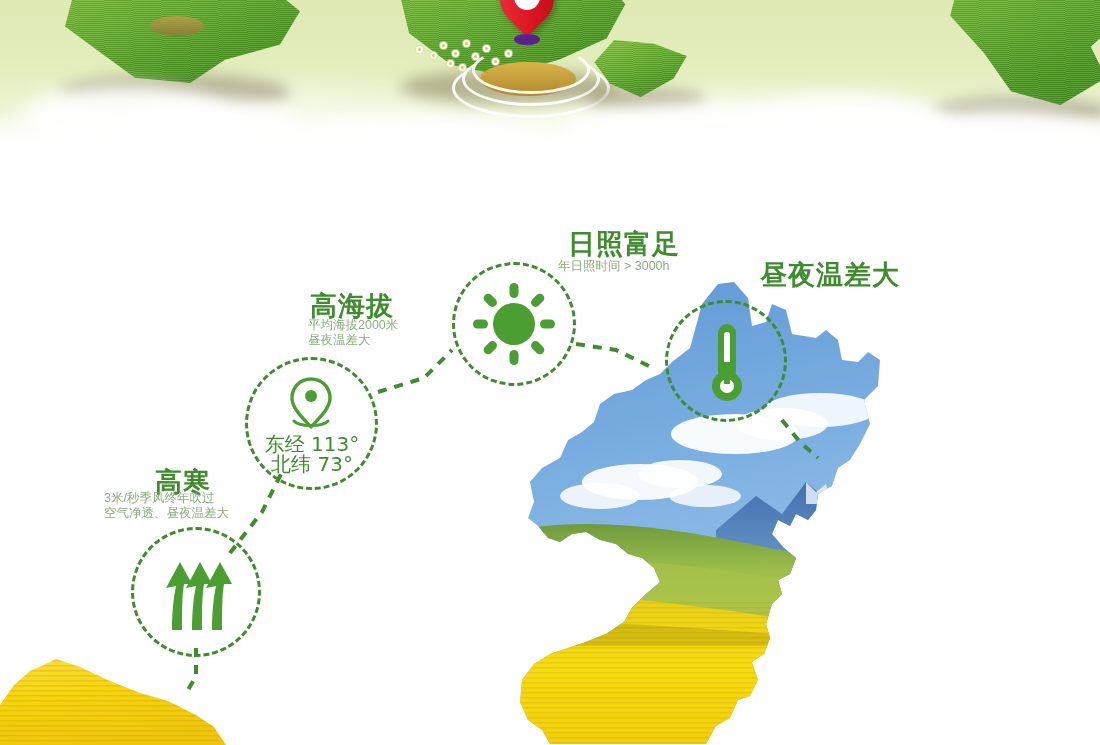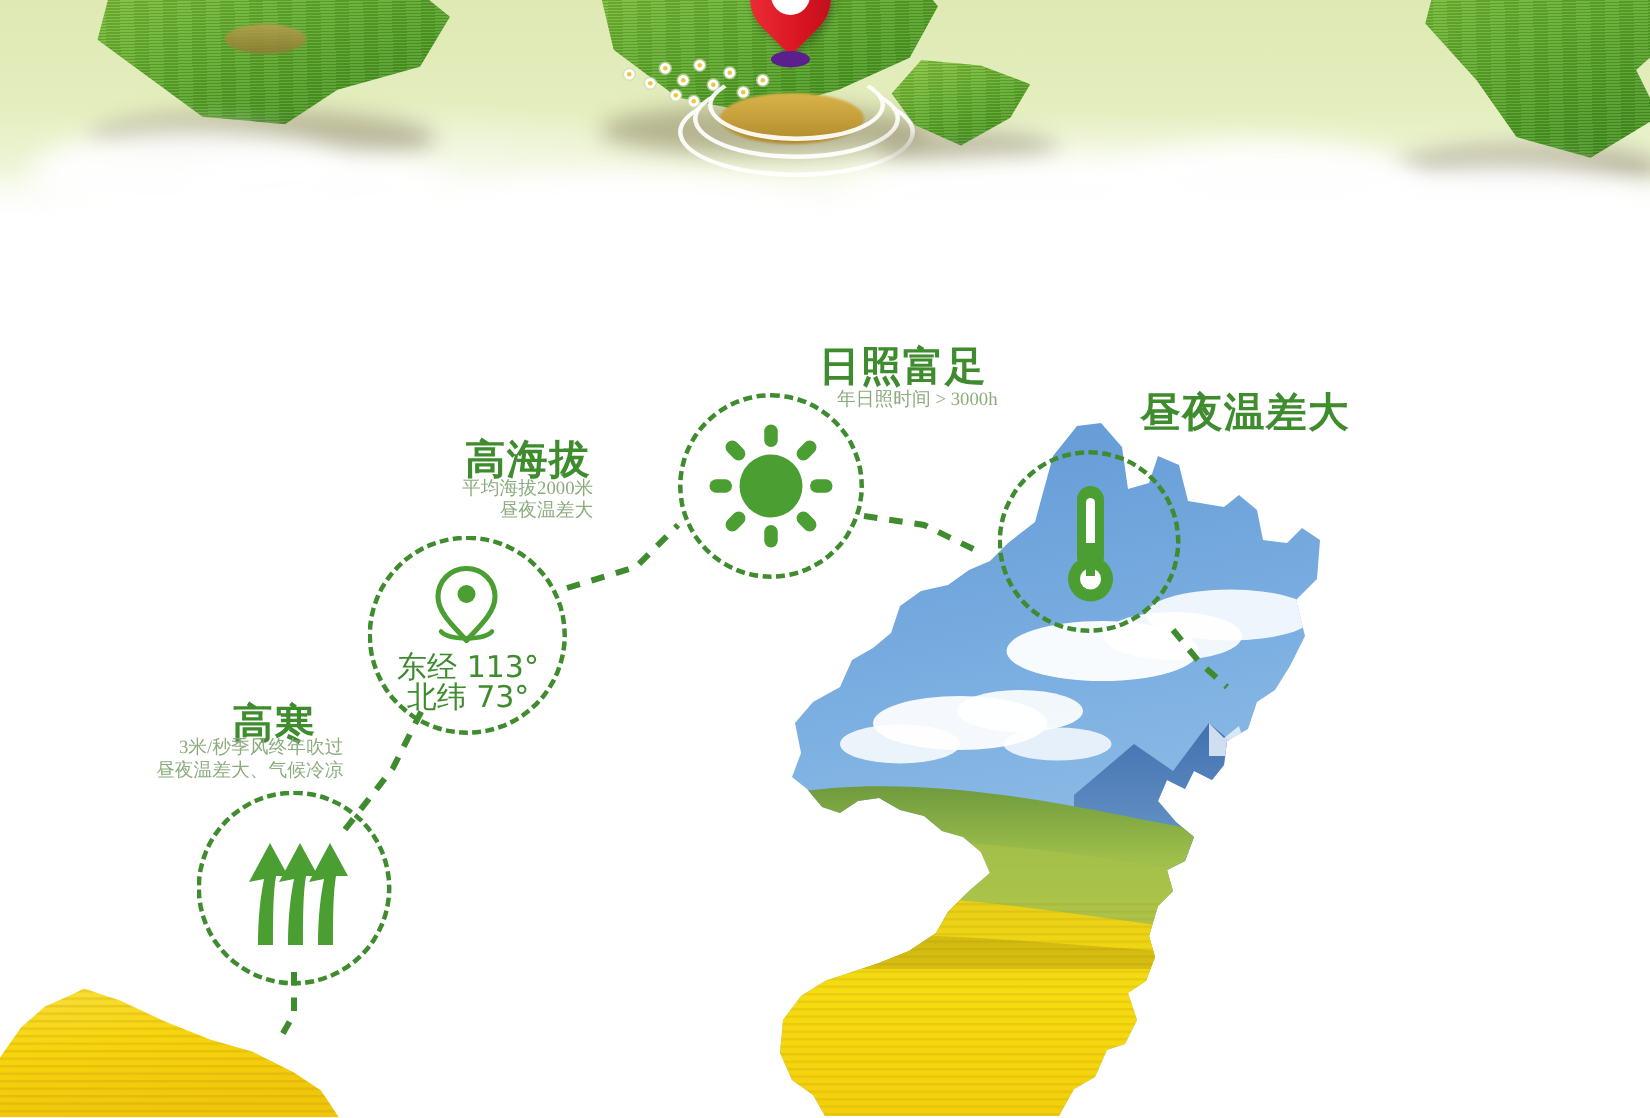--- a/index.html
+++ b/index.html
@@ -81,22 +81,21 @@
     box-sizing:border-box;
   }
   .ttl{
     position:absolute;white-space:nowrap;
     color:#3f8c2f;font-size:27px;font-weight:bold;letter-spacing:1px;
     font-family:"DejaVu Sans","Liberation Sans",sans-serif;
   }
   .sub{
     position:absolute;white-space:nowrap;
     color:#8cac7e;font-size:12.5px;line-height:15px;
-    font-family:Liberation Serif, serif;
-    text-align:right;
+    font-family:Liberation Sans, sans-serif;
   }
   .coord{
     position:absolute;white-space:nowrap;text-align:center;
     color:#3f8c2f;font-size:20px;line-height:20px;
     font-family:"DejaVu Sans","Liberation Sans",sans-serif;
   }
   svg{display:block;overflow:visible;}
 </style>
 </head>
 <body>
@@ -261,21 +260,21 @@
     <svg style="position:absolute;left:158px;top:558px;" width="78" height="72" viewBox="0 0 78 72">
       <g fill="#4a9e32">
         <path d="M14,72 C14,52 16,38 18,28 L8,30 L22,4 L34,26 L26,26 C24,38 24,54 24,72 Z"></path>
         <path d="M34,72 C34,52 36,38 38,28 L28,30 L42,4 L54,26 L46,26 C44,38 44,54 44,72 Z"></path>
         <path d="M54,72 C54,52 56,38 58,28 L48,30 L62,4 L74,26 L66,26 C64,38 64,54 64,72 Z"></path>
       </g>
     </svg>
     <div class="ttl" style="left:155px;top:464px;">高寒</div>
     <div class="sub" style="left:104px;top:491px;">
       <span>3米/秒季风终年吹过</span><br>
-      <span>昼夜温差大、气候冷凉</span>
+      <span>空气净透、昼夜温差大</span>
     </div>
   </div>
 
   <div class="node">
     <div class="circ" style="left:245px;top:357px;width:133px;height:133px;"></div>
     <svg style="position:absolute;left:287px;top:375px;" width="48" height="58" viewBox="0 0 48 58">
       <path d="M24,4 C13,4 5,12.5 5,23 C5,34 17,44 24,52 C31,44 43,34 43,23 C43,12.5 35,4 24,4 Z" fill="none" stroke="#4a9e32" stroke-width="3.4" stroke-linejoin="round"></path>
       <circle cx="24" cy="21" r="6" fill="#4a9e32"></circle>
       <path d="M7,46 C12,52 36,52 41,46" fill="none" stroke="#4a9e32" stroke-width="3" stroke-linecap="round"></path>
     </svg>
@@ -298,21 +297,21 @@
         <rect x="36.5" y="0" width="9" height="15" rx="4.5"></rect>
         <rect x="36.5" y="67" width="9" height="15" rx="4.5"></rect>
         <rect x="0" y="36.5" width="15" height="9" rx="4.5"></rect>
         <rect x="67" y="36.5" width="15" height="9" rx="4.5"></rect>
         <rect x="36.5" y="0" width="9" height="15" rx="4.5" transform="rotate(45 41 41)"></rect>
         <rect x="36.5" y="67" width="9" height="15" rx="4.5" transform="rotate(45 41 41)"></rect>
         <rect x="0" y="36.5" width="15" height="9" rx="4.5" transform="rotate(45 41 41)"></rect>
         <rect x="67" y="36.5" width="15" height="9" rx="4.5" transform="rotate(45 41 41)"></rect>
       </g>
     </svg>
-    <div class="ttl" style="left:546px;top:226px;text-align:right;">日照富足</div>
+    <div class="ttl" style="left:568px;top:226px;text-align:right;">日照富足</div>
     <div class="sub" style="left:558px;top:259px;">
       <span>年日照时间 &gt; 3000h</span>
     </div>
   </div>
 
   <div class="node">
     <div class="circ" style="left:665px;top:300px;width:122px;height:122px;"></div>
     <svg style="position:absolute;left:706px;top:322px;" width="42" height="82" viewBox="0 0 42 82">
       <rect x="12" y="2" width="18" height="56" rx="9" fill="#4a9e32"></rect>
       <circle cx="21" cy="64" r="15" fill="#4a9e32"></circle>

